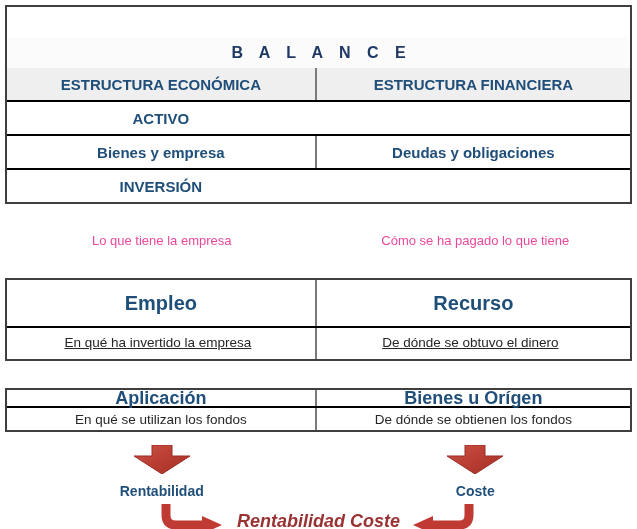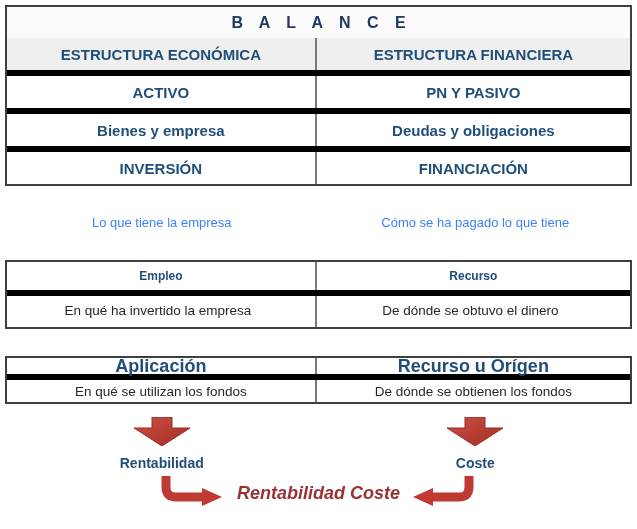--- a/index.html
+++ b/index.html
@@ -14,49 +14,49 @@
   
   .tbl {
     border:2px solid #3f3f3f;
     background:#fff;
     width:627px;
   }
   .tbl-row {
     display:grid;
     grid-template-columns:49.4% 50.6%;
   }
-  .tbl-row + .tbl-row { border-top:6px solid #000000; }
+  .tbl-row + .tbl-row { border-top:2px solid #000000; }
   .cell {
     display:flex; flex-direction:column; align-items:center; justify-content:center;
     text-align:left; padding:4px 6px;
   }
   .cell.right { border-left:2px solid #7a7a7a; }
 
   .blue  { color:#1f4e79; font-weight:bold; }
 
   
   .t1-title {
     height:31px; display:flex; align-items:center; justify-content:center;
     background:#fbfbfb; color:#1f3864; font-weight:bold;
-    font-size:16px; letter-spacing:6px; padding-left:6px;
+    font-size:16px; letter-spacing:6px; padding-left:6px;margin-top:30px;
   }
   .t1 .hdr-row { background:#efefef; }
   .t1 .tbl-row .cell { height:32px; font-size:15px; }
   .t1 .hdr-row .cell { font-size:15px; }
 
   
   .notes {
     margin-top:29px; display:grid; grid-template-columns:50% 50%;
   }
-  .note { text-align:center; font-size:13px; color:#3b82f6; }
+  .note { text-align:center; font-size:13px; color:#ec4899; }
 
   
   .t2 { margin-top:30px; }
-  .t2 .hdr .cell { height:28px; font-size:12px; }
-  .t2 .body .cell { padding:4px 6px 6px 0; font-size:13.5px; line-height:21px; color:#262626; }
+  .t2 .hdr .cell { height:46px; font-size:20px; }
+  .t2 .body .cell { padding:4px 6px 6px 0; font-size:13.5px; line-height:21px; color:#262626;text-decoration:underline; }
 
   
   .t3 { margin-top:27px; }
   .t3 .hdr .cell { height:16px; font-size:18px; }
   .t3 .body .cell { height:22px; font-size:13.5px; color:#262626; padding:4px 6px; }
 
   
   .arrow-row { margin-top:13px; display:grid; grid-template-columns:50% 50%; }
   .arrow-cell { display:flex; justify-content:center; }
   .outcome-row { margin-top:9px; display:grid; grid-template-columns:50% 50%; }
@@ -77,29 +77,27 @@
 <div class="page">
 
   <div class="tbl t1">
     <div class="t1-title">B A L A N C E</div>
     <div class="tbl-row hdr-row">
       <div class="cell blue">ESTRUCTURA ECONÓMICA</div>
       <div class="cell blue right">ESTRUCTURA FINANCIERA</div>
     </div>
     <div class="tbl-row">
       <div class="cell blue">ACTIVO</div>
-      <div class="cell blue right">PN Y PASIVO</div>
     </div>
     <div class="tbl-row">
       <div class="cell blue">Bienes y empresa</div>
       <div class="cell blue right">Deudas y obligaciones</div>
     </div>
     <div class="tbl-row">
       <div class="cell blue">INVERSIÓN</div>
-      <div class="cell blue right">FINANCIACIÓN</div>
     </div>
   </div>
 
   <div class="notes">
     <div class="note">Lo que tiene la empresa</div>
     <div class="note">Cómo se ha pagado lo que tiene</div>
   </div>
 
   <div class="tbl t2">
     <div class="tbl-row hdr">
@@ -112,21 +110,21 @@
       </div>
       <div class="cell right">
         <div>De dónde se obtuvo el dinero</div>
       </div>
     </div>
   </div>
 
   <div class="tbl t3">
     <div class="tbl-row hdr">
       <div class="cell blue">Aplicación</div>
-      <div class="cell blue right">Recurso u Orígen</div>
+      <div class="cell blue right">Bienes u Orígen</div>
     </div>
     <div class="tbl-row body">
       <div class="cell">En qué se utilizan los fondos</div>
       <div class="cell right">De dónde se obtienen los fondos</div>
     </div>
   </div>
 
   <div class="arrow-row">
     <div class="arrow-cell">
       <svg width="56" height="29" viewBox="0 0 56 29">

